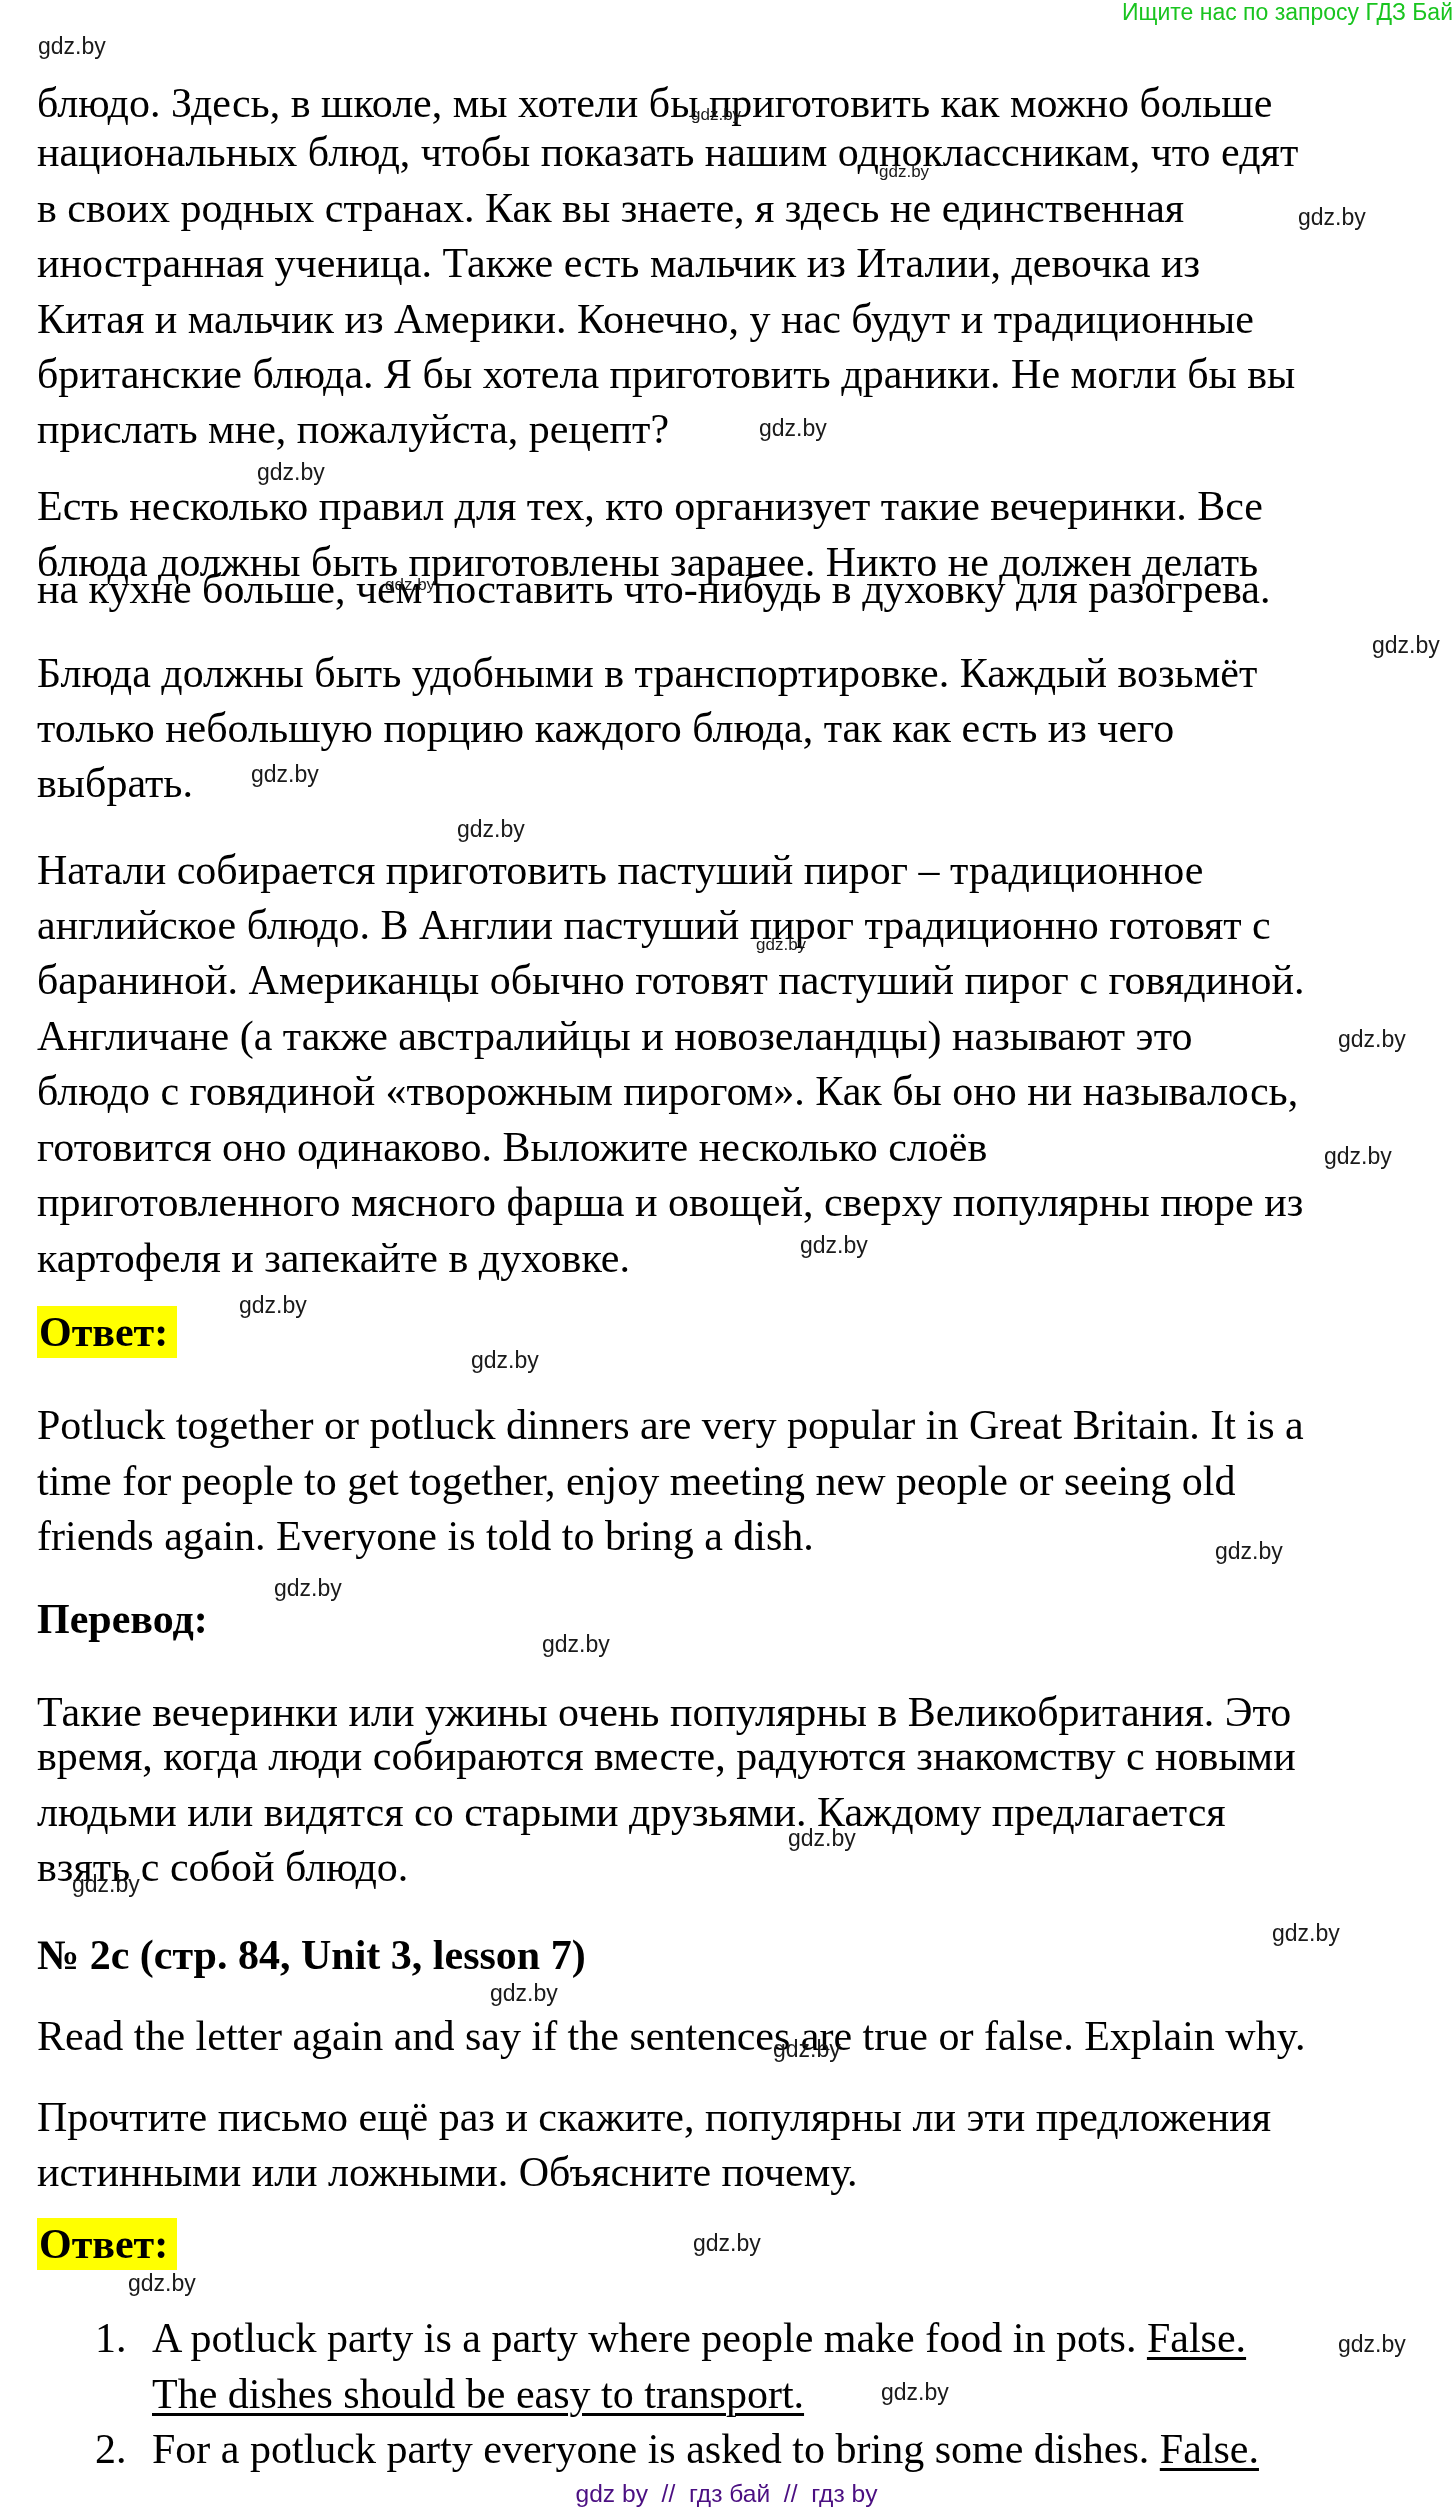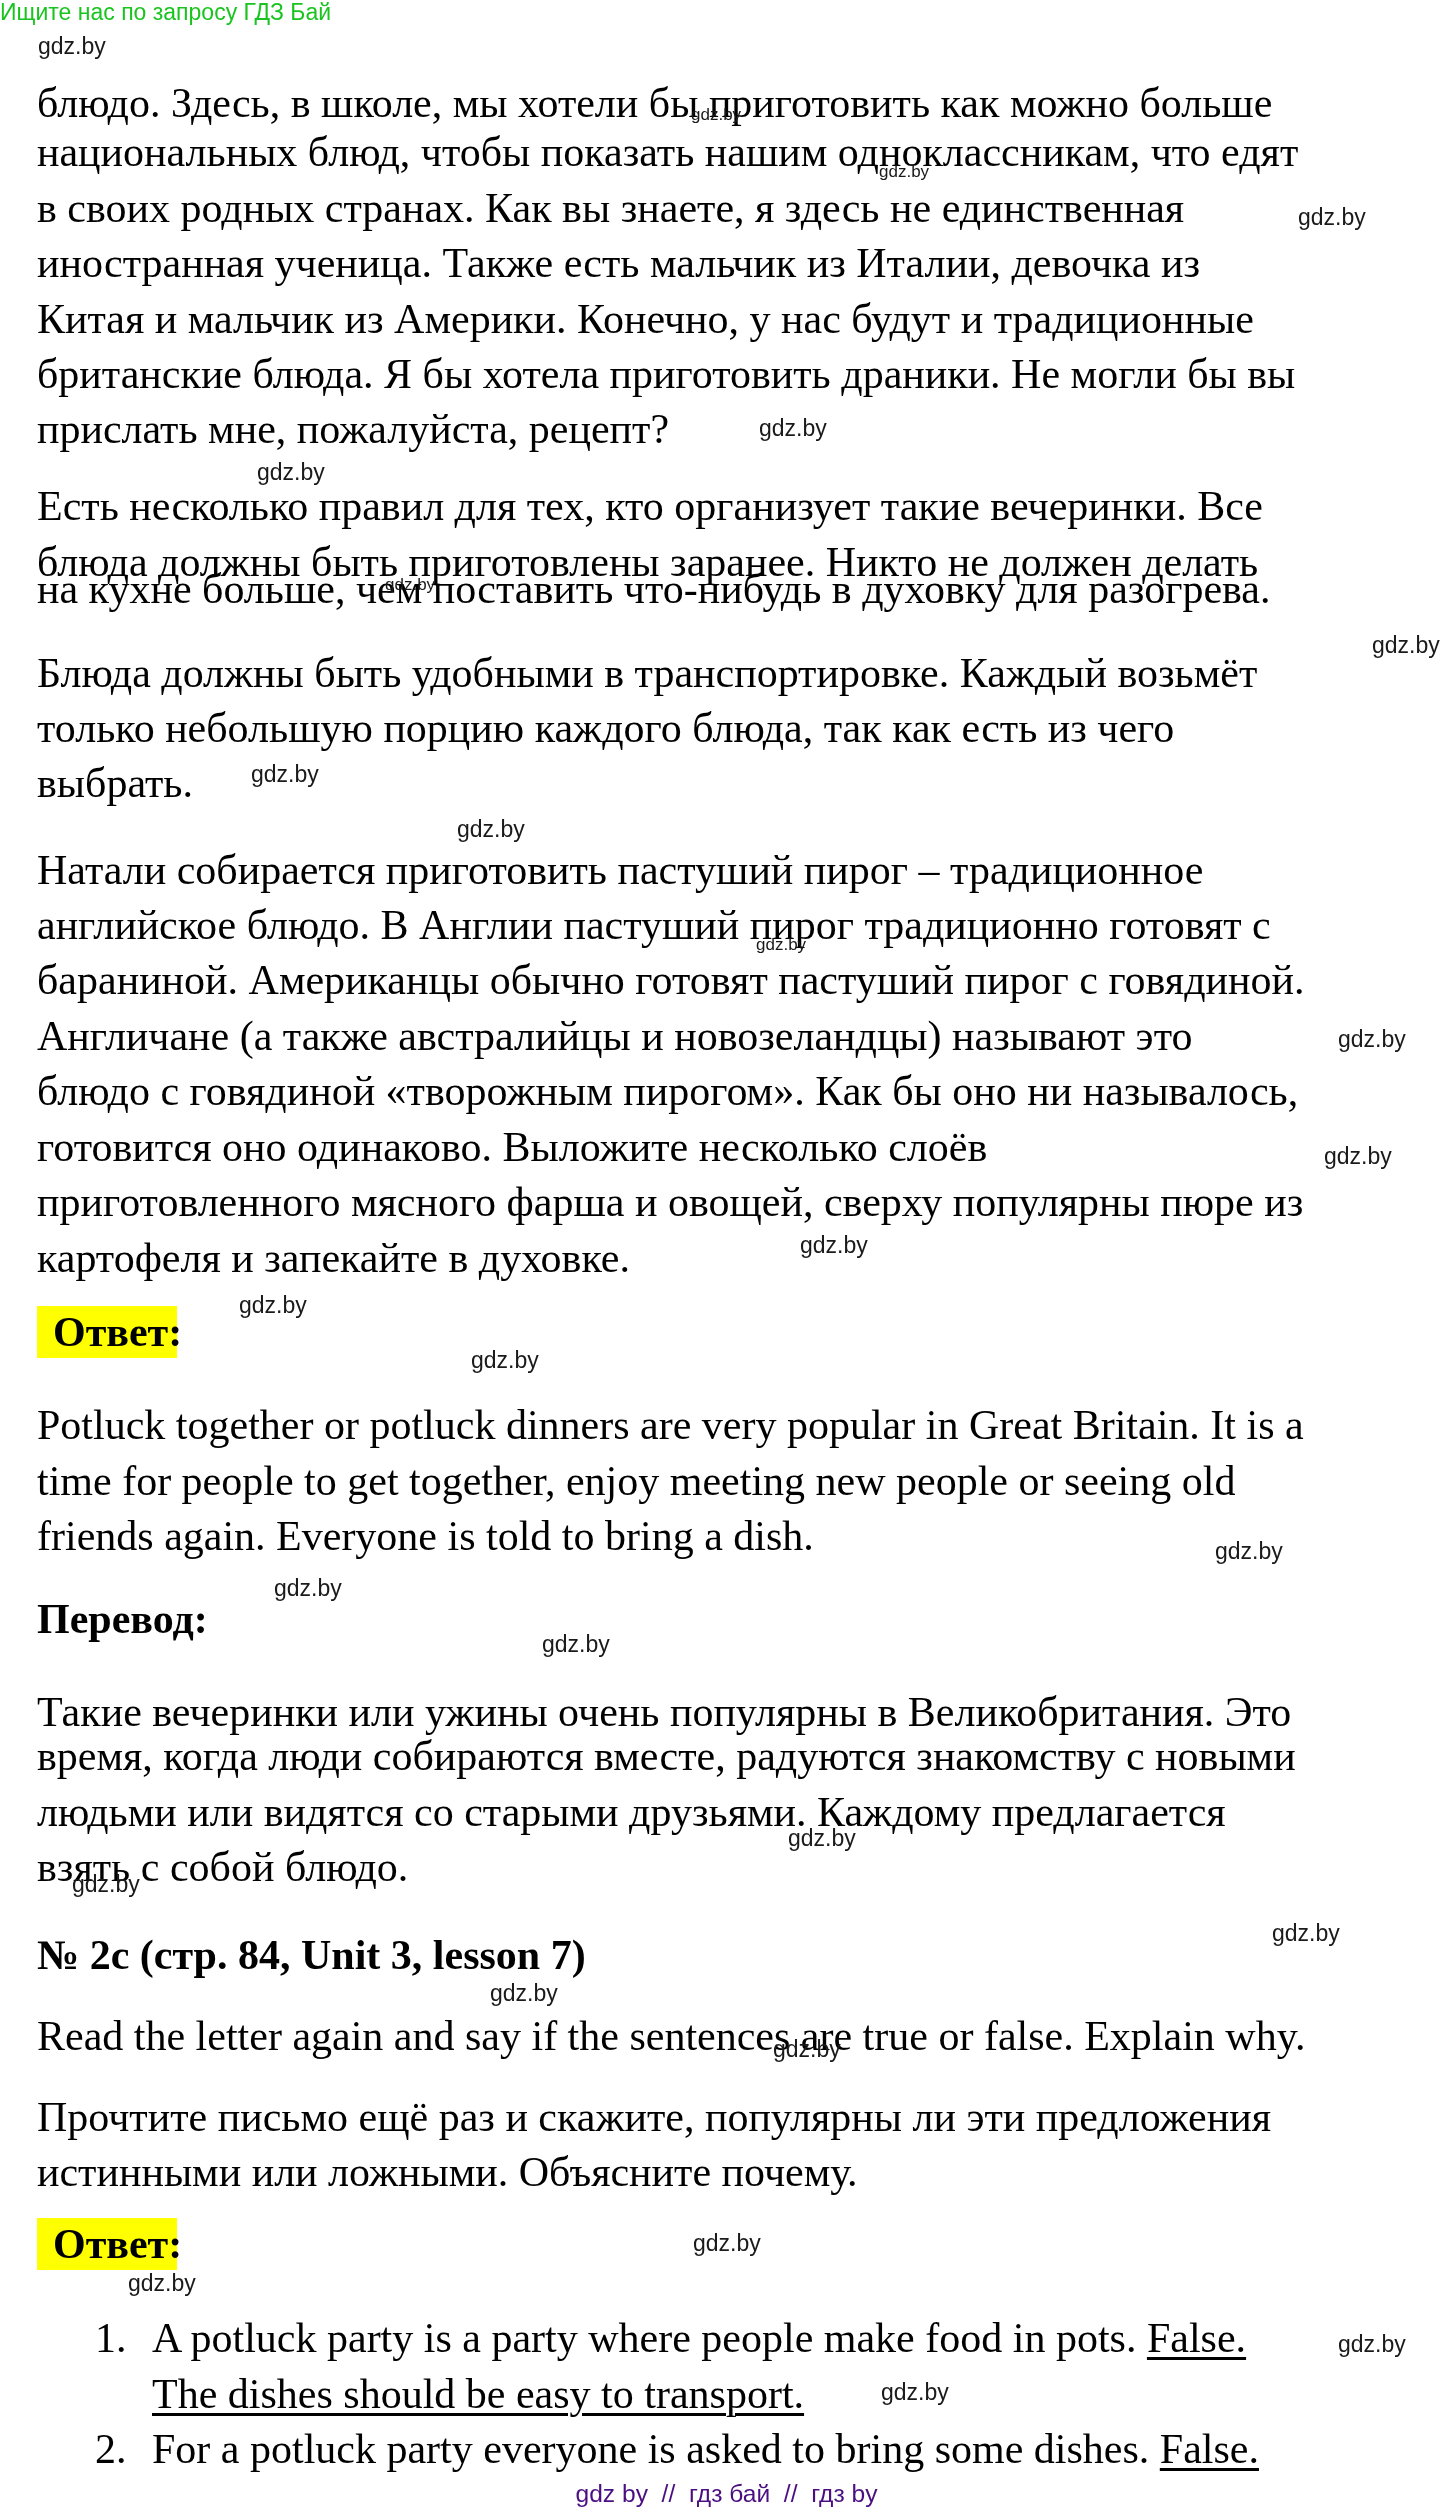--- a/index.html
+++ b/index.html
@@ -14,21 +14,21 @@
     overflow: hidden;
     font-family: "Liberation Serif", "DejaVu Serif", serif;
     color: #000000;
   }
   .top-banner {
     position: absolute;
     left: 0;
     width: 1453px;
     top: 0;
     height: 28px;
-    text-align: left;
+    text-align: right;
     font-family: "Liberation Sans", "DejaVu Sans", sans-serif;
     font-size: 23px;
     line-height: 24.6px;
     color: #19c41f;
   }
   .line {
     position: absolute;
     left: 37px;
     white-space: nowrap;
     font-size: 42px;
@@ -45,21 +45,21 @@
   }
   .answer-label {
     position: absolute;
     left: 37px;
     width: 140px;
     height: 52px;
     background: #ffff00;
     font-weight: bold;
     font-size: 42px;
     line-height: 52px;
-    padding-left: 16px;
+    padding-left: 2px;
     box-sizing: border-box;
   }
   .list-item {
     position: absolute;
     left: 95px;
     white-space: nowrap;
     font-size: 42px;
     line-height: 46px;
   }
   .list-num {

